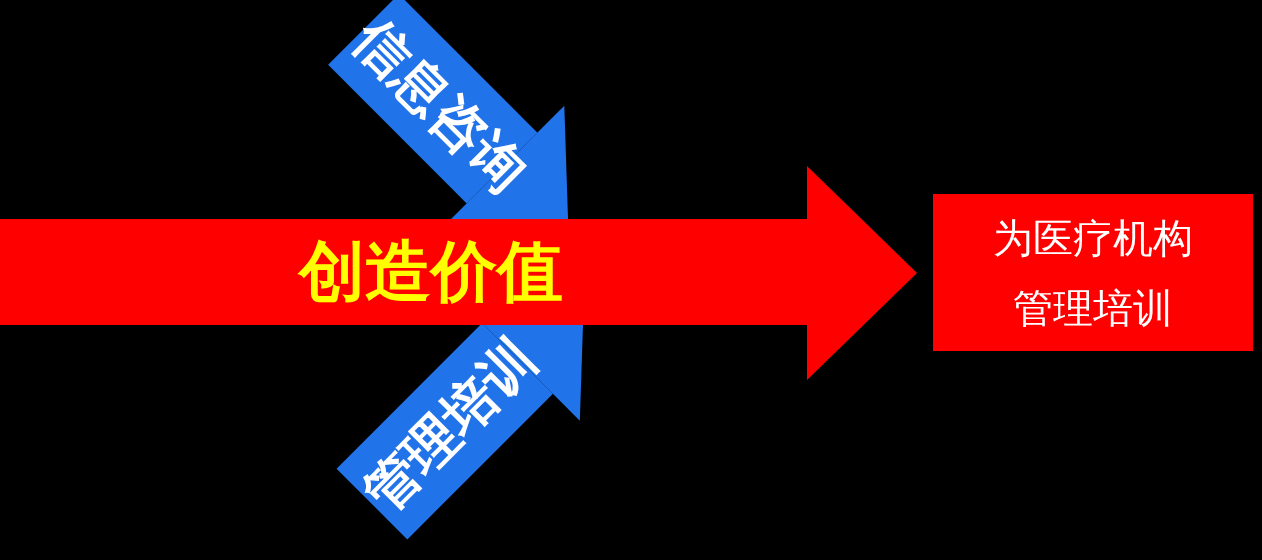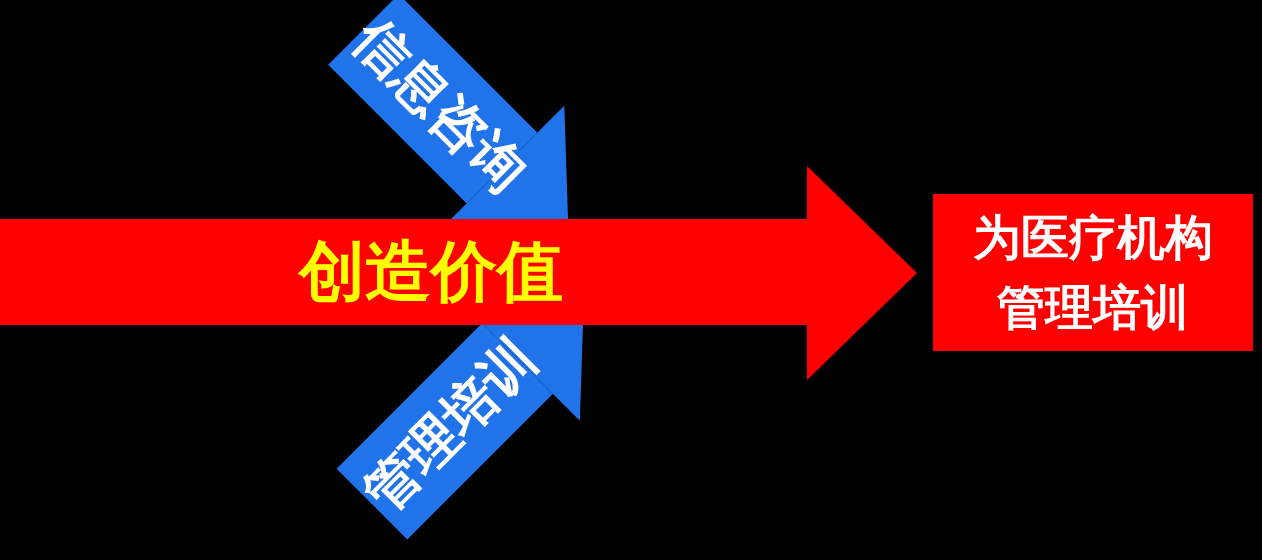--- a/index.html
+++ b/index.html
@@ -61,21 +61,21 @@
     display:flex;align-items:center;justify-content:center;
     color:var(--label-yellow);font-size:66px;font-weight:900;white-space:nowrap;
   }
   
   .result-box{
     position:absolute;left:933px;top:194px;width:320px;height:157px;
     background:var(--arrow-red);z-index:5;
     display:flex;flex-direction:column;align-items:center;justify-content:center;
   }
   .result-box .line{
-    color:var(--label-white);font-size:48px;font-weight:700;
+    color:var(--label-white);font-size:40px;font-weight:400;
     line-height:70px;white-space:nowrap;text-align:right;
   }
 </style>
 </head>
 <body>
 
 <div class="stage">
 
   <div class="blue-arrow top">
     <div class="shaft"></div>

